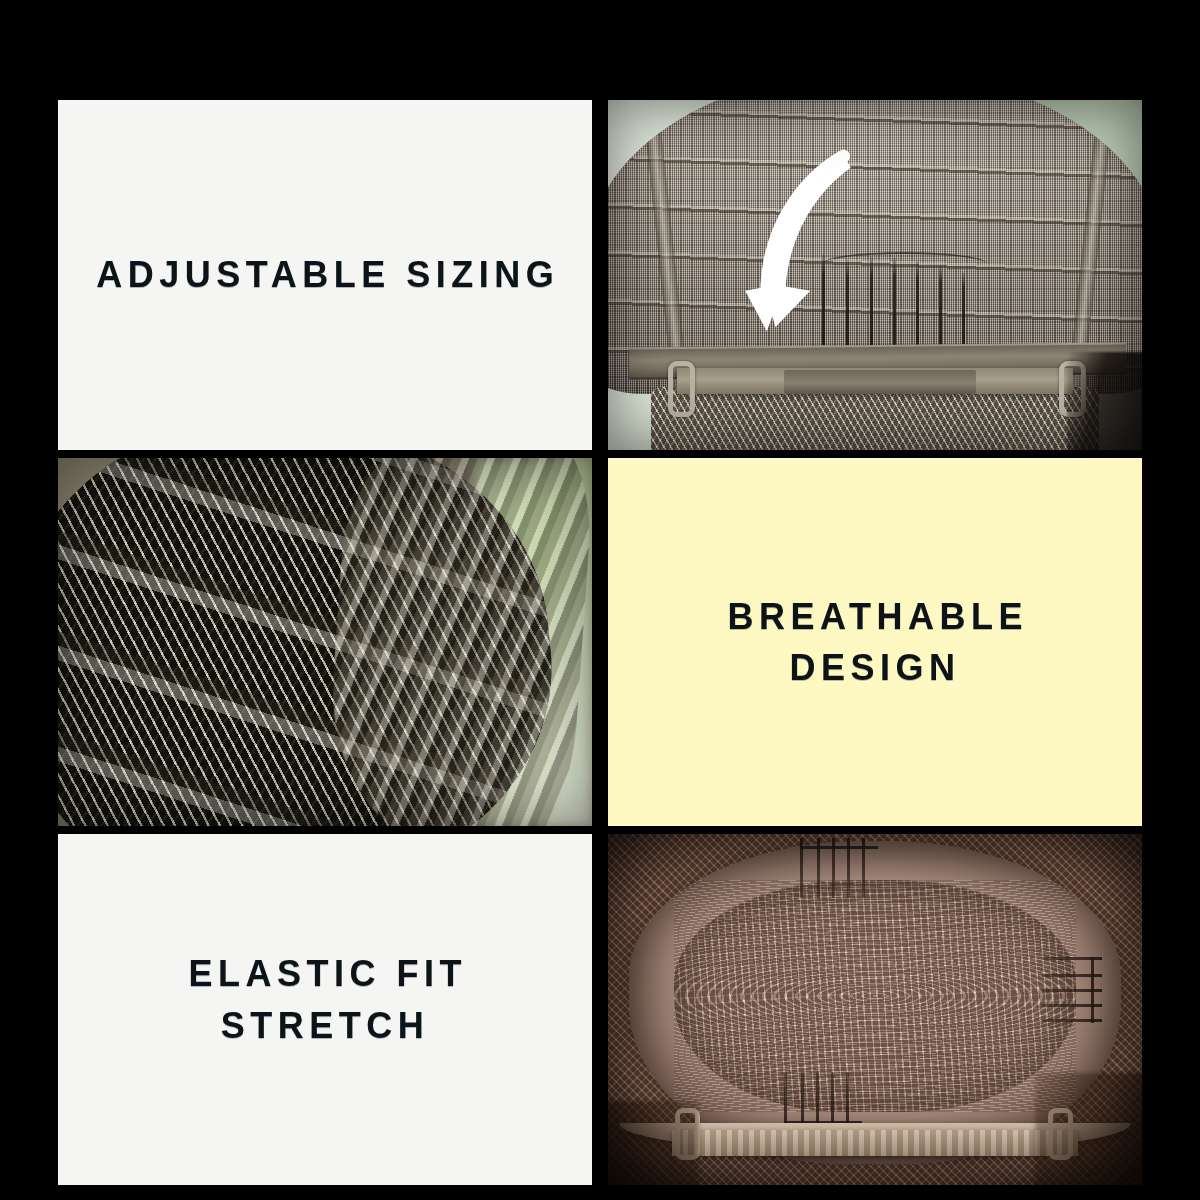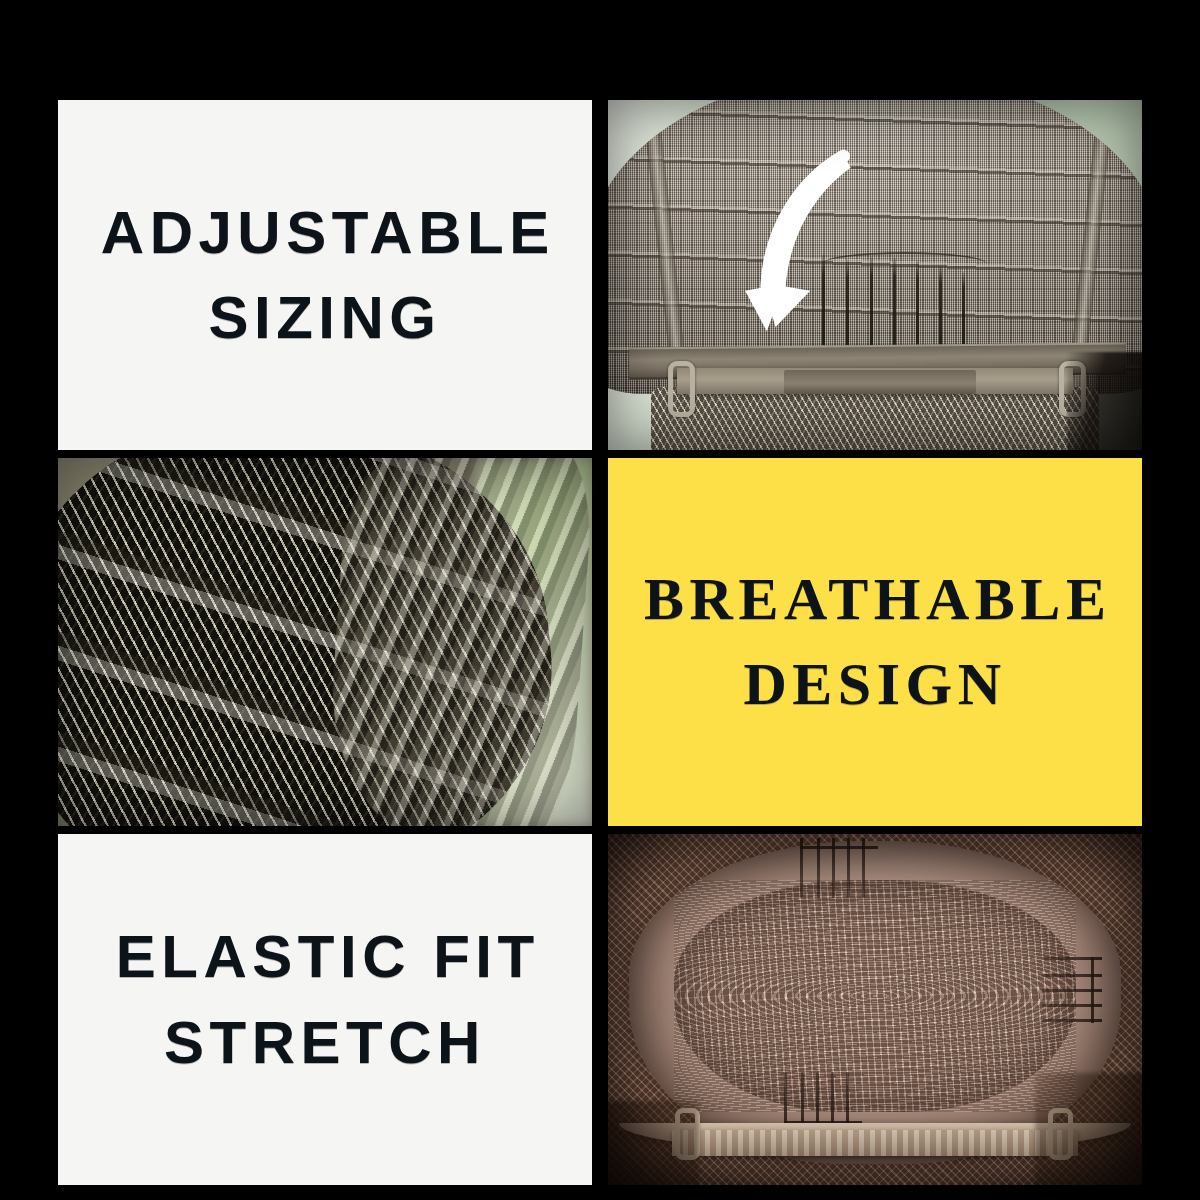--- a/index.html
+++ b/index.html
@@ -59,29 +59,29 @@
   
   .text-cell {
     display: flex;
     align-items: center;
     justify-content: center;
   }
   .cell-text {
     text-align: center;
     color: #0d1419;
     font-weight: 700;
-    font-size: 60px;
+    font-size: 36px;
     letter-spacing: 5.5px;
     text-indent: 5.5px;
     line-height: 1.42;
     padding: 0 28px;
     text-shadow: 0 1px 0 rgba(0,0,0,0.25);
   }
   .bg-white  { background: #f5f5f4; }
-  .bg-cream  { background: #fde047; font-family: Liberation Serif, serif; }
+  .bg-cream  { background: #fef9c3; }
 
   .text-cell.shift-up .cell-text { transform: translateY(-10px); }
 
   
   .photo {
     width: 100%;
     height: 100%;
     position: relative;
   }
 

